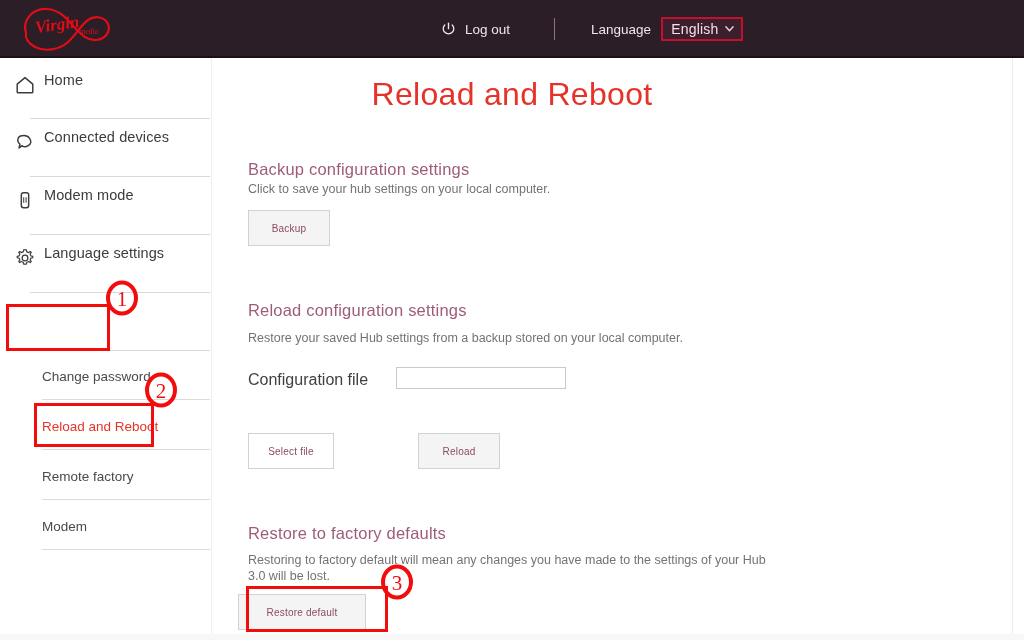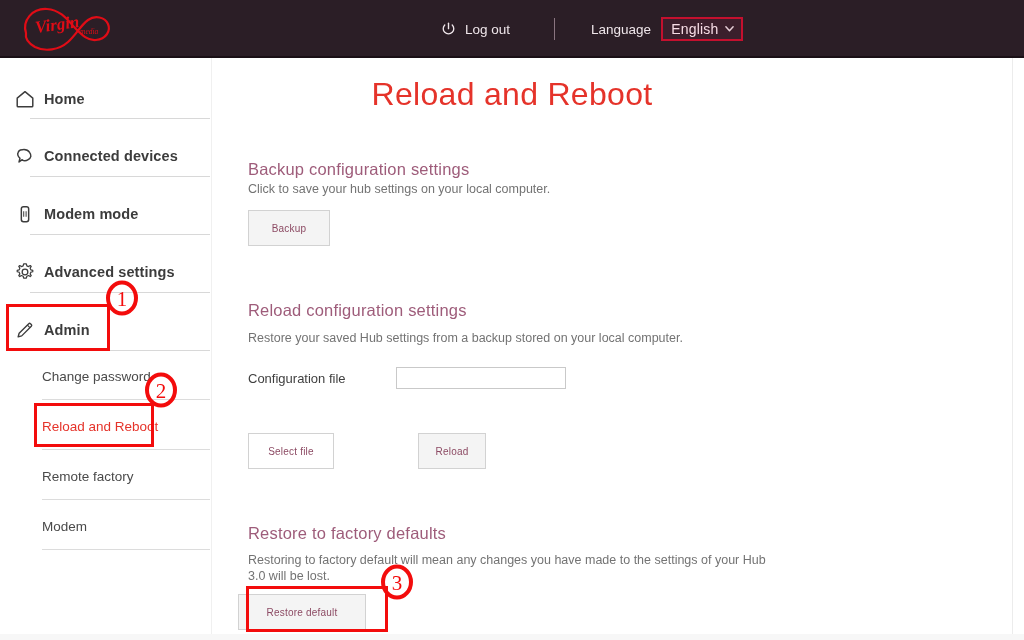--- a/index.html
+++ b/index.html
@@ -100,23 +100,21 @@
     background: #ffffff;
     border-right: 1px solid #f0f0f0;
     box-sizing: border-box;
   }
   .nav-item {
     position: absolute;
     left: 12px;
     width: 198px;
     height: 53px;
     display: flex;
-    align-items: center;
     cursor: pointer;
-    font-weight: bold;
   }
   .nav-item .ic {
     width: 26px;
     height: 26px;
     margin-right: 6px;
     flex: 0 0 auto;
     display: flex;
     align-items: center;
     justify-content: center;
   }
@@ -200,21 +198,21 @@
     display: flex;
     align-items: center;
     justify-content: center;
     box-sizing: border-box;
   }
   .btn.light {
     background: #ffffff;
   }
   .field-label {
     position: absolute;
-    font-size: 13px;
+    font-size: 16px;
     color: #3f3f3f;
   }
   .text-input {
     position: absolute;
     height: 22px;
     border: 1px solid #c9c9c9;
     background: #ffffff;
     box-sizing: border-box;
     font-family: "Liberation Sans", sans-serif;
     font-size: 12.5px;
@@ -326,33 +324,24 @@
     </div>
     <div class="nav-rule" style="top:176px"></div>
 
     <div class="nav-item" style="top:187px">
       <span class="ic">
         <svg viewBox="0 0 24 24" width="22" height="22">
           <path d="M12 3.2 l1.5 0 .5 2.1 1.9 .8 1.8-1.2 1.1 1.1 -1.2 1.8 .8 1.9 2.1 .5 0 1.5 -2.1 .5 -.8 1.9 1.2 1.8 -1.1 1.1 -1.8-1.2 -1.9 .8 -.5 2.1 -1.5 0 -1.5 0 -.5-2.1 -1.9-.8 -1.8 1.2 -1.1-1.1 1.2-1.8 -.8-1.9 -2.1-.5 0-1.5 2.1-.5 .8-1.9 -1.2-1.8 1.1-1.1 1.8 1.2 1.9-.8 .5-2.1 z" fill="none" stroke="#3c3c3c" stroke-width="1.3" stroke-linejoin="round"></path>
           <circle cx="12" cy="12" r="3.1" fill="none" stroke="#3c3c3c" stroke-width="1.4"></circle>
         </svg>
       </span>
-      <span class="lbl">Advanced settings</span>
+      <span class="lbl">Language settings</span>
     </div>
     <div class="nav-rule" style="top:234px"></div>
 
-    <div class="nav-item" style="top:245px">
-      <span class="ic">
-        <svg viewBox="0 0 24 24" width="22" height="22">
-          <path d="M4.5 19.5 L5.6 15.6 L16.1 5.1 Q17 4.2 17.9 5.1 L18.9 6.1 Q19.8 7 18.9 7.9 L8.4 18.4 Z" fill="none" stroke="#3c3c3c" stroke-width="1.5" stroke-linejoin="round"></path>
-          <line x1="14.6" y1="6.6" x2="17.4" y2="9.4" stroke="#3c3c3c" stroke-width="1.3"></line>
-        </svg>
-      </span>
-      <span class="lbl">Admin</span>
-    </div>
     <div class="nav-rule" style="top:292px"></div>
 
     <div class="sub-item" style="top:298px">
       <span class="lbl">Change password</span>
     </div>
     <div class="sub-rule" style="top:341px"></div>
 
     <div class="sub-item active" style="top:348px">
       <span class="lbl">Reload and Reboot</span>
     </div>
@@ -377,21 +366,21 @@
     <div class="sec-text" style="left:36px; top:123px; width:520px">Click to save your hub settings on your local computer.</div>
     <div class="btn" style="left:36px; top:152px; width:82px;">Backup</div>
 
     <div class="sec-head" style="left:36px; top:243px; width:420px">Reload configuration settings</div>
     <div class="sec-text" style="left:36px; top:272px; width:600px">Restore your saved Hub settings from a backup stored on your local computer.</div>
 
     <div class="field-label" style="left:36px; top:313px">Configuration file</div>
     <input class="text-input" style="left: 184px; top: 309px; width: 170px;" type="text" placeholder="">
 
     <div class="btn light" style="left:36px; top:375px; width:86px;">Select file</div>
-    <div class="btn" style="left:206px; top:375px; width:68px;">Reload</div>
+    <div class="btn" style="left:206px; top:375px; width:82px;">Reload</div>
 
     <div class="sec-head" style="left:36px; top:466px; width:460px">Restore to factory defaults</div>
     <div class="sec-text" style="left:36px; top:494px; width:530px">Restoring to factory default will mean any changes you have made to the settings of your Hub 3.0 will be lost.</div>
     <div class="btn" style="left:26px; top:536px; width:128px;">Restore default</div>
   </div>
 
   <div class="right-edge"></div>
   <div class="bottom-fade"></div>
 
   <div class="anno-box" style="left:6px; top:304px; width:104px; height:47px;"></div>

